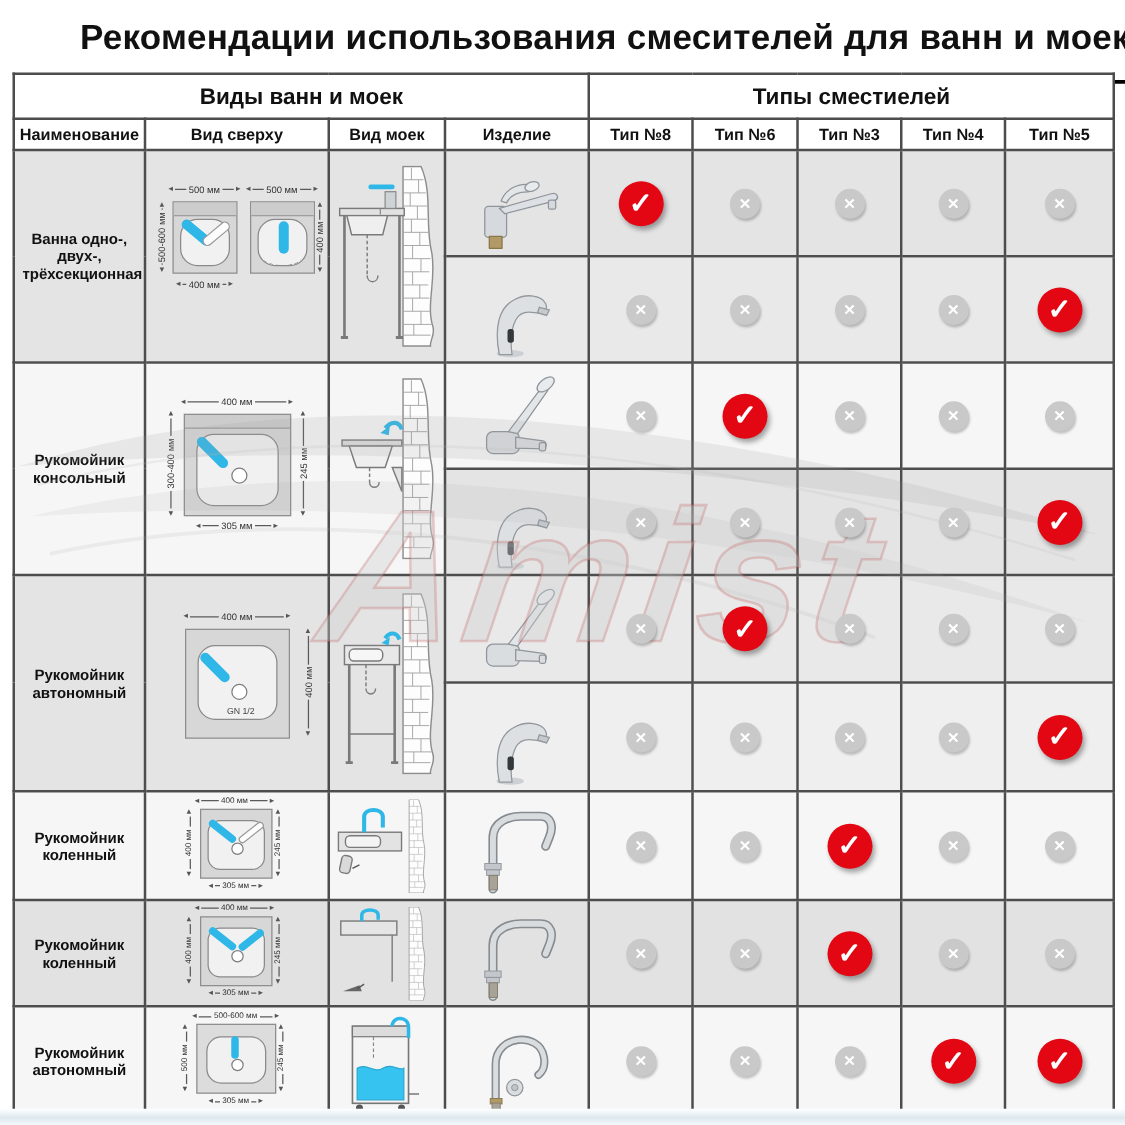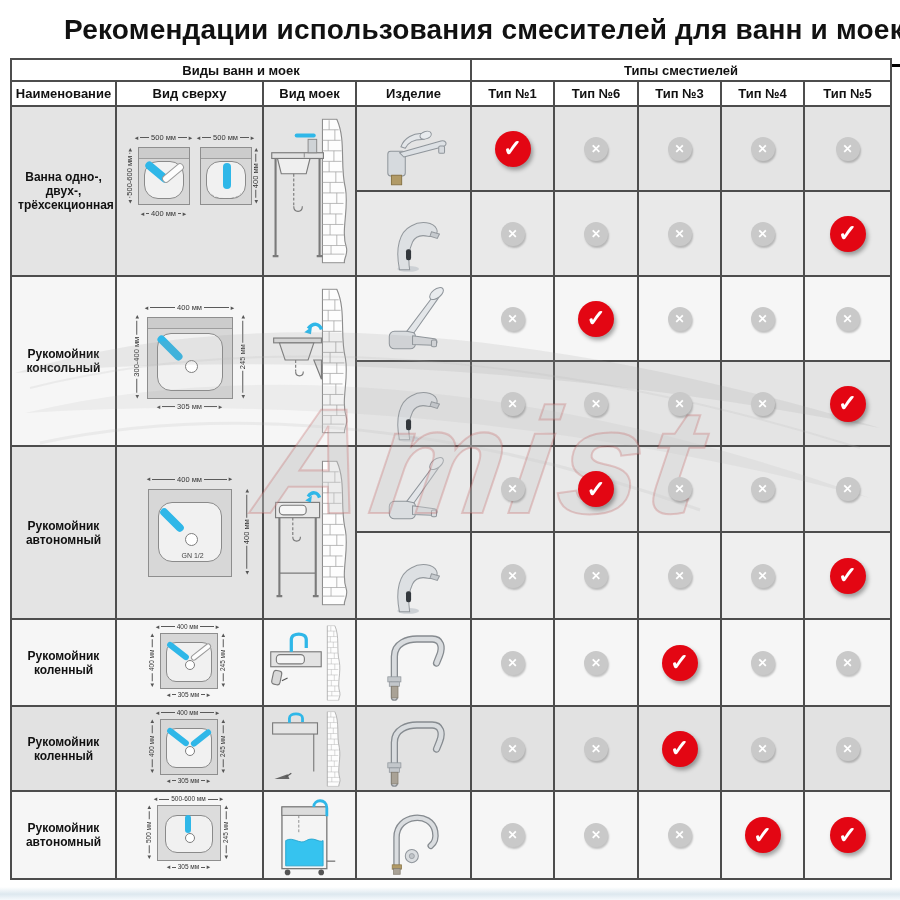--- a/index.html
+++ b/index.html
@@ -6,21 +6,21 @@
   *{box-sizing:border-box}
   html,body{margin:0;padding:0}
   body{width:900px;height:900px;position:relative;background:#fff;overflow:hidden;
        font-family:"Liberation Sans", sans-serif;color:#111}
   .title{position:absolute;top:14px;left:64px;font-size:28px;font-weight:bold;
          border-bottom:3px solid #000;padding-bottom:18px;letter-spacing:.2px;white-space:nowrap}
   table{position:absolute;left:10px;top:58px;width:880px;border-collapse:collapse;
         table-layout:fixed;border:2px solid var(--border)}
   td,th{border:2px solid var(--border);padding:0;overflow:hidden}
   th{background:#fff;font-size:13px;font-weight:bold;height:25px}
-  tr.gh th{height:22px;font-size:13px}
+  tr.gh th{height:36px;font-size:18px}
   tr.h85{height:85px} tr.h86{height:86px} tr.h87{height:87px} tr.h88{height:88px}
   .name{font-size:12px;font-weight:bold;text-align:center;vertical-align:middle;padding:0 6px}
   .bga{background:#e4e4e4}.bgb{background:#f6f6f6}.bgc{background:#e9e9e9}
   .bgd{background:#efefef}.bge{background:#e2e2e2}
   .mc{text-align:center;vertical-align:middle}
   .mark{display:inline-flex;align-items:center;justify-content:center;border-radius:50%;
         position:relative;z-index:6;vertical-align:middle}
   .mark[data-mark="check"]{width:36px;height:36px;background:var(--red);
         box-shadow:2px 3px 4px rgba(0,0,0,.35)}
   .mark[data-mark="check"]::after{content:"✓";color:#fff;font-size:23px;font-weight:bold}
@@ -128,21 +128,21 @@
   <thead>
     <tr class="gh">
       <th colspan="4">Виды ванн и моек</th>
       <th colspan="5">Типы сместиелей</th>
     </tr>
     <tr>
       <th>Наименование</th>
       <th>Вид сверху</th>
       <th>Вид моек</th>
       <th>Изделие</th>
-      <th>Тип №1</th>
+      <th>Тип №8</th>
       <th>Тип №6</th>
       <th>Тип №3</th>
       <th>Тип №4</th>
       <th>Тип №5</th>
     </tr>
   </thead>
   <tbody>
 
   <tr class="h85">
     <td class="name bga" rowspan="2">Ванна одно-, двух-, трёхсекционная</td>

